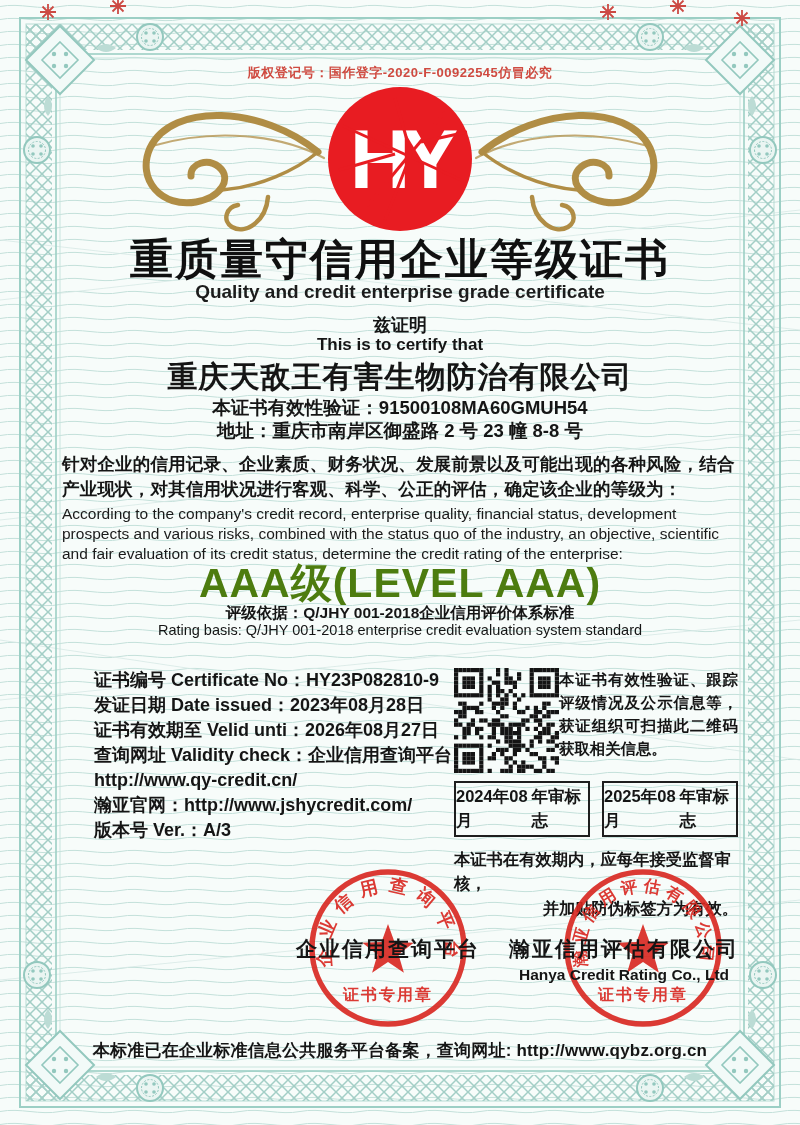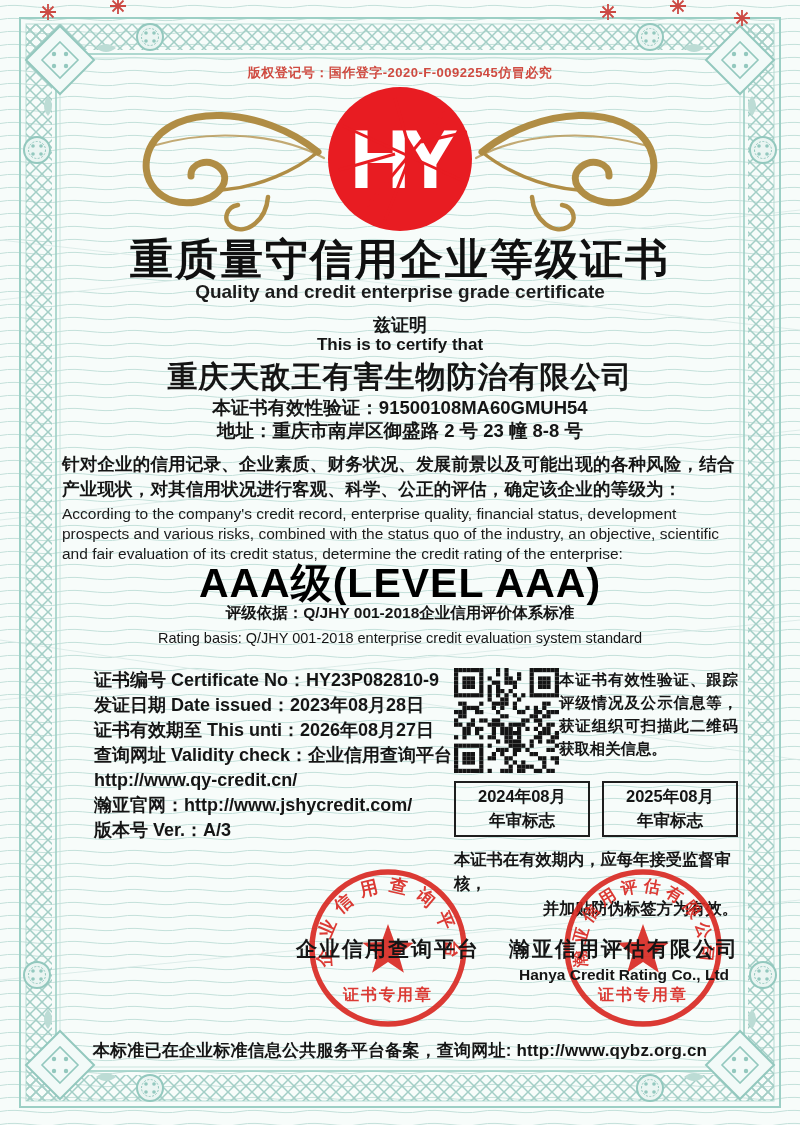--- a/index.html
+++ b/index.html
@@ -17,34 +17,34 @@
   .certify-zh{top:313px;font-size:18px;font-weight:600;}
   .certify-en{top:335px;font-size:17px;font-weight:600;}
   .company-name{top:357px;font-size:30px;font-weight:800;letter-spacing:1px;}
   .credit-code{top:395px;font-size:18.5px;font-weight:700;}
   .company-addr{top:418px;font-size:18.5px;font-weight:600;}
 
   .para-block{top:452px;left:62px;width:676px;text-align:left;}
   .para-zh{font-size:17.5px;font-weight:600;line-height:1.42;letter-spacing:.2px;}
   .para-en{margin-top:2px;font-size:15.5px;font-weight:500;line-height:1.3;color:#1a1a1a;}
 
-  .grade{top:556px;font-size:41px;font-weight:800;color:#000000;letter-spacing:1px;}
+  .grade{top:556px;font-size:41px;font-weight:800;color:#4d7c0f;letter-spacing:1px;}
   .basis-zh{top:603px;font-size:15.5px;font-weight:700;}
-  .basis-en{top:622px;font-size:14.5px;font-weight:500;margin-top:8px;}
+  .basis-en{top:622px;font-size:14.5px;font-weight:500;}
 
   .details-row{top:668px;left:62px;width:676px;display:flex;text-align:left;}
   .details-col{width:392px;padding-left:32px;}
   .detail-line{font-size:18px;font-weight:600;line-height:25px;white-space:nowrap;}
   .right-col{width:284px;}
   .qr-row{display:flex;}
   .qr-box{width:105px;height:105px;flex:0 0 auto;}
   .qr-note{font-size:15.4px;font-weight:600;line-height:1.5;text-align:justify;}
   .marks-row{display:flex;gap:12px;margin-top:8px;}
-  .year-box{width:134px;height:52px;border:2.5px solid #1e1e1e;display:flex;flex-direction:column;
-            align-items:center;justify-content:center;font-size:16.5px;font-weight:600;line-height:1.45;}
+  .year-box{width:134px;height:52px;border:2.5px solid #1e1e1e;display:flex;flex-direction:row;
+            align-items:center;justify-content:flex-start;font-size:16.5px;font-weight:600;line-height:1.45;}
   .supervision{margin-top:10px;font-size:16.3px;font-weight:600;line-height:1.5;}
   .supervision .l2{text-align:right;}
 
   .sig{top:935px;text-align:center;z-index:3;}
   .sig1{left:238px;width:300px;}
   .sig2{left:466px;width:316px;}
   .sig-name-zh{font-size:21px;font-weight:800;letter-spacing:2px;position:relative;z-index:3;}
   .sig-name-en{font-size:15.5px;font-weight:600;margin-top:3px;position:relative;z-index:3;}
   .seal{position:absolute;top:-72px;z-index:2;opacity:.9;}
   .sig1 .seal{left:65px;}
@@ -173,21 +173,21 @@
   </div>
 
   <div class="abs layer center grade">AAA级(LEVEL AAA)</div>
   <div class="abs layer center basis-zh">评级依据：Q/JHY 001-2018企业信用评价体系标准</div>
   <div class="abs layer center basis-en">Rating basis: Q/JHY 001-2018 enterprise credit evaluation system standard</div>
 
   <div class="abs layer details-row">
     <div class="details-col">
       <div class="detail-line">证书编号 Certificate No：HY23P082810-9</div>
       <div class="detail-line">发证日期 Date issued：2023年08月28日</div>
-      <div class="detail-line">证书有效期至 This unti：2026年08月27日</div>
+      <div class="detail-line">证书有效期至 Velid unti：2026年08月27日</div>
       <div class="detail-line">查询网址 Validity check：企业信用查询平台</div>
       <div class="detail-line">http://www.qy-credit.cn/</div>
       <div class="detail-line">瀚亚官网：http://www.jshycredit.com/</div>
       <div class="detail-line">版本号 Ver.：A/3</div>
     </div>
     <div class="right-col">
       <div class="qr-row">
         <svg id="qr-svg" class="qr-box" width="105" height="105" viewBox="0 0 105 105">
             <rect x="0.0" y="0.0" width="4.2" height="4.2" fill="#141414"></rect>
             <rect x="4.2" y="0.0" width="4.2" height="4.2" fill="#141414"></rect>

